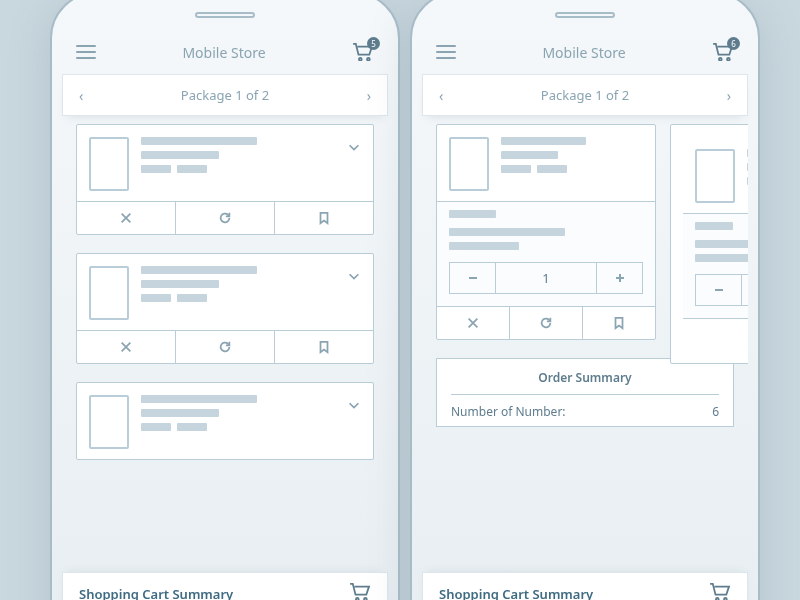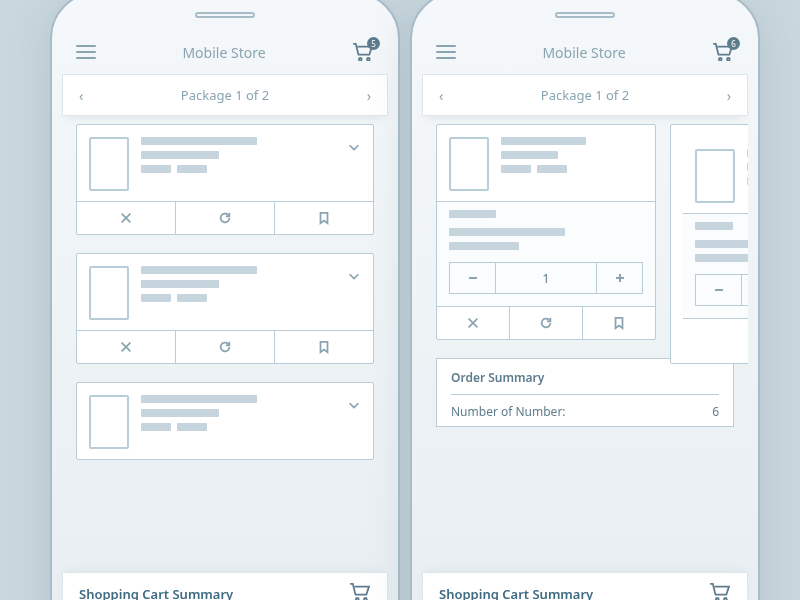--- a/index.html
+++ b/index.html
@@ -306,21 +306,21 @@
                   </svg>
                 </div>
               <div class="sval"></div>
             </div>
           </div>
           <div class="actions">
             <div class="act"></div>
           </div>
         </div>
 
-        <div class="summary" style="width:298px;margin-top:14px;">
+        <div class="summary" style="width:298px;margin-top:14px;text-align:center;">
           <h4>Order Summary</h4>
           <div class="hr"></div>
           <div class="row">
             <span>Number of Number:</span>
             <span>6</span>
           </div>
         </div>
       </div>
     </div>
 

